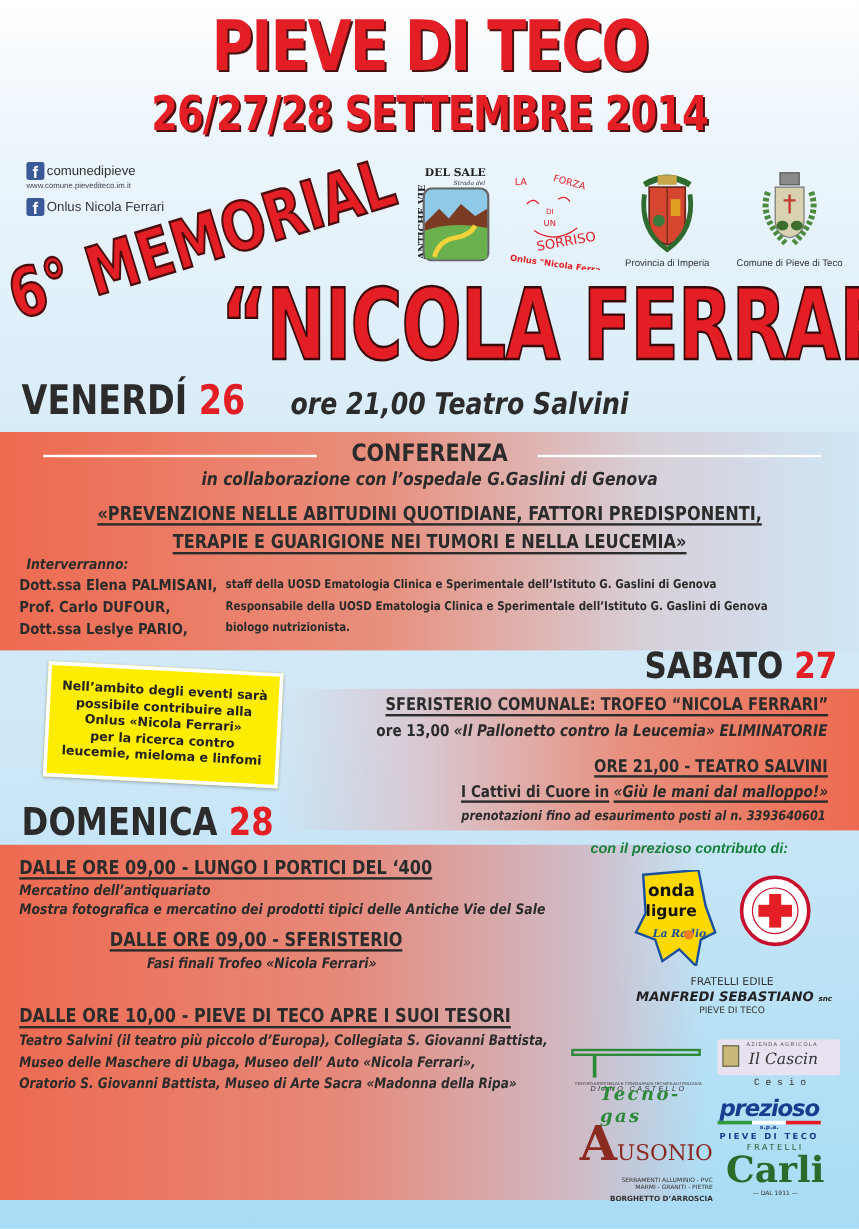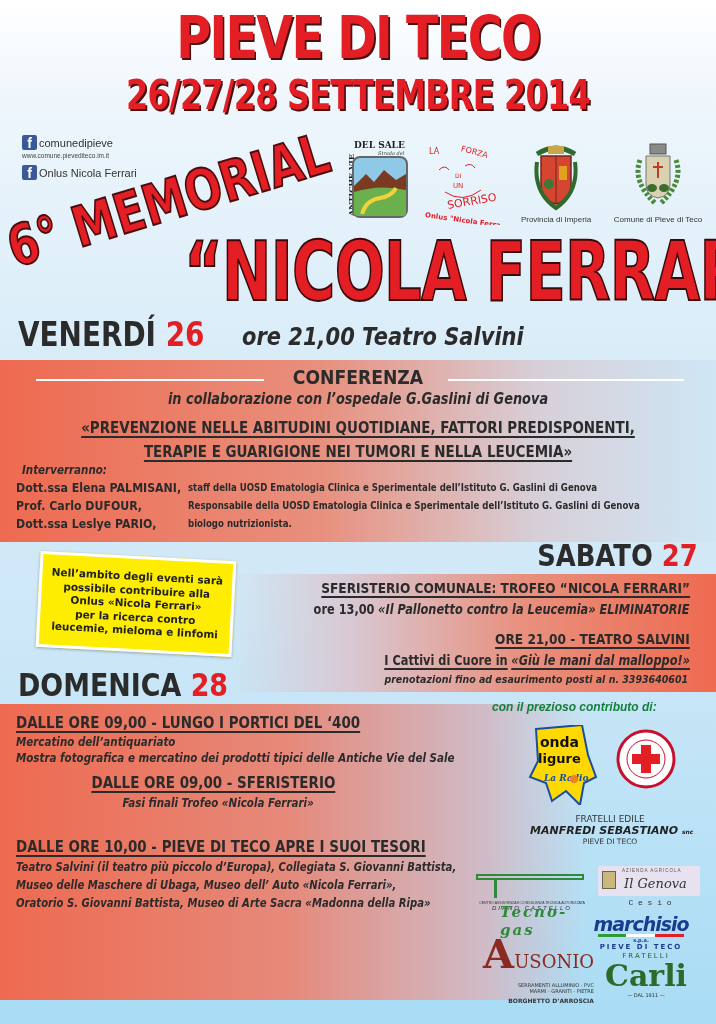--- a/index.html
+++ b/index.html
@@ -262,26 +262,26 @@
     <div style="position:absolute; left:22px; top:6px; width:3px; height:18px; background:#2e8a3a;"></div>
     <div style="position:absolute; left:28px; top:6px; font-family:'DejaVu Serif',serif; font-style:italic; font-weight:bold; font-size:15px; color:#2e8a3a; letter-spacing:2px;margin-top:23px;">Tecno-gas</div>
   </div>
   <div style="font-size:3.5px; color:#333; white-space:nowrap; margin-top:3px; text-align:center;">CENTRO ASSISTENZA E CONSULENZA TECNICA AUTORIZZATA</div>
   <div style="font-size:6px; font-style:italic; letter-spacing:2px; color:#333; text-align:center;">DIANO CASTELLO</div>
 </div>
 
 <div class="abs" style="left:598px; top:866px; width:102px; height:30px; background:#e8e2f0; border-radius:2px;">
   <div style="position:absolute; left:4px; top:5px; width:14px; height:18px; background:#c9b87a; border:1px solid #665;"></div>
   <div style="position:absolute; left:24px; top:2px; font-size:4.5px; color:#555; letter-spacing:1px;">AZIENDA AGRICOLA</div>
-  <div style="position:absolute; left:26px; top:10px; font-family:'DejaVu Serif',serif; font-style:italic; font-size:13px; color:#333;">Il Genova</div>
+  <div style="position:absolute; left:26px; top:10px; font-family:'DejaVu Serif',serif; font-style:italic; font-size:13px; color:#333;">Il Cascin</div>
 </div>
 <div class="abs" style="left:600px; top:898px; width:100px; text-align:center; font-size:8px; color:#333;font-family:Liberation Mono, monospace;">C e s i o</div>
 
 <div class="abs sponsor" style="left:578px; top:914px; width:126px;">
-  <div style="font-size:19px; font-weight:bold; font-style:italic; color:#1b3b8f; letter-spacing:-1px; line-height:20px;">marchisio</div>
+  <div style="font-size:19px; font-weight:bold; font-style:italic; color:#1b3b8f; letter-spacing:-1px; line-height:20px;">prezioso</div>
   <div style="height:3px; margin:0 20px; background:linear-gradient(90deg,#2e9a3a 0%,#2e9a3a 33%,#fff 33%,#fff 66%,#e31e24 66%);"></div>
   <div style="font-size:5px; color:#1b3b8f; font-weight:bold;">s.p.a.</div>
   <div style="font-size:7px; color:#1b3b8f; font-weight:bold; letter-spacing:2px;">PIEVE DI TECO</div>
 </div>
 
 <div class="abs sponsor" style="left:476px; top:935px; width:118px;text-align:right;">
   <div style="font-family:'DejaVu Serif',serif; color:#8a2a20; line-height:38px; white-space:nowrap;">
     <span style="font-size:40px; font-weight:bold;">A</span><span style="font-size:18px;">USONIO</span>
   </div>
   <div style="font-size:5px; color:#333; white-space:nowrap;">SERRAMENTI ALLUMINIO - PVC</div>

